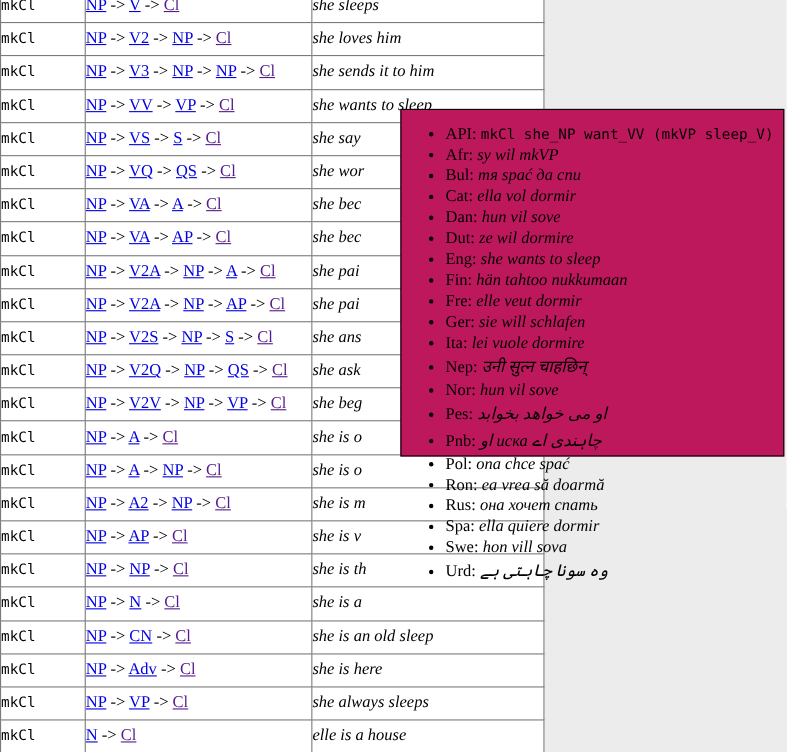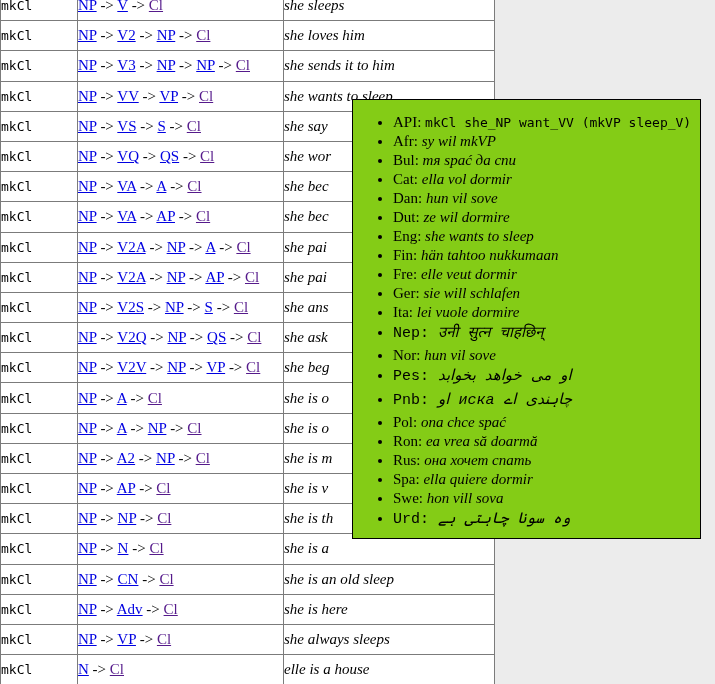--- a/index.html
+++ b/index.html
@@ -53,39 +53,39 @@
     text-decoration: underline;
     cursor: pointer;
   }
   .c-rule a.lnk { color: #0000e0; }
   .c-rule a.visited { color: #551a8b; }
   .c-rule .arr { color: #000; }
 
   
   .tooltip {
     position: absolute;
-    left: 352px; top: 99px;
-    width: 349px; height: 440px;
+    left: 364px; top: 99px;
+    width: 349px; height: 316px;
     box-sizing: border-box;
-    background: #84cc16;
+    background: #be185d;
     border: 1px solid #000000;
     z-index: 5;
   }
   .tooltip ul {
     margin: 13px 0 0 0;
     padding: 0 6px 0 40px;
     list-style-type: disc;
   }
   .tooltip li {
     font-size: 15px;
     line-height: 19px;
     color: #000;
     white-space: nowrap;
   }
-  .tooltip li.tall { line-height: 24px; font-family: Liberation Mono, monospace; }
+  .tooltip li.tall { line-height: 24px; }
   .tooltip .lbl { font-style: normal; }
   .tooltip .val { font-style: italic; }
   .tooltip li.mono .val {
     font-family: "DejaVu Sans Mono", monospace;
     font-style: normal;
     font-size: 13px;
   }
 </style>
 </head>
 <body>

